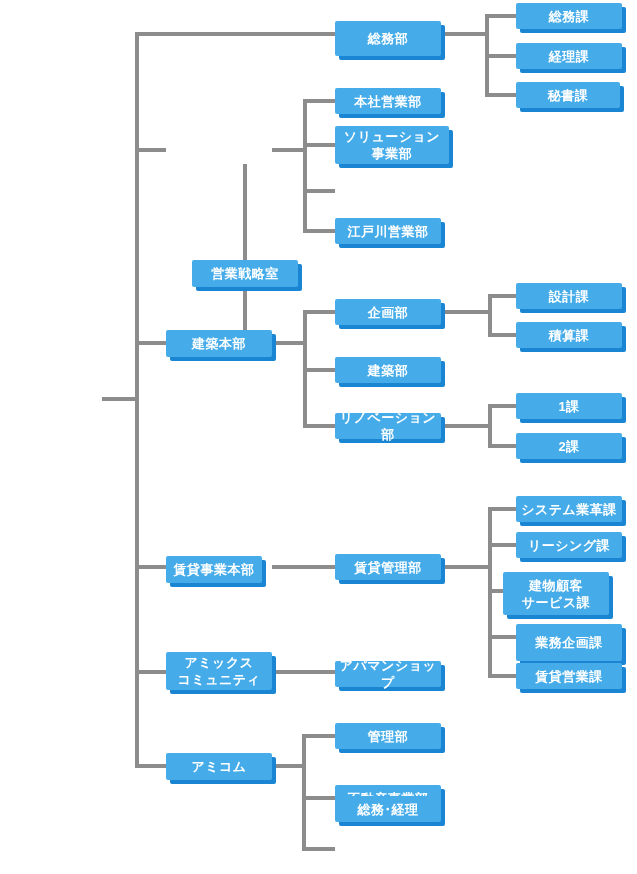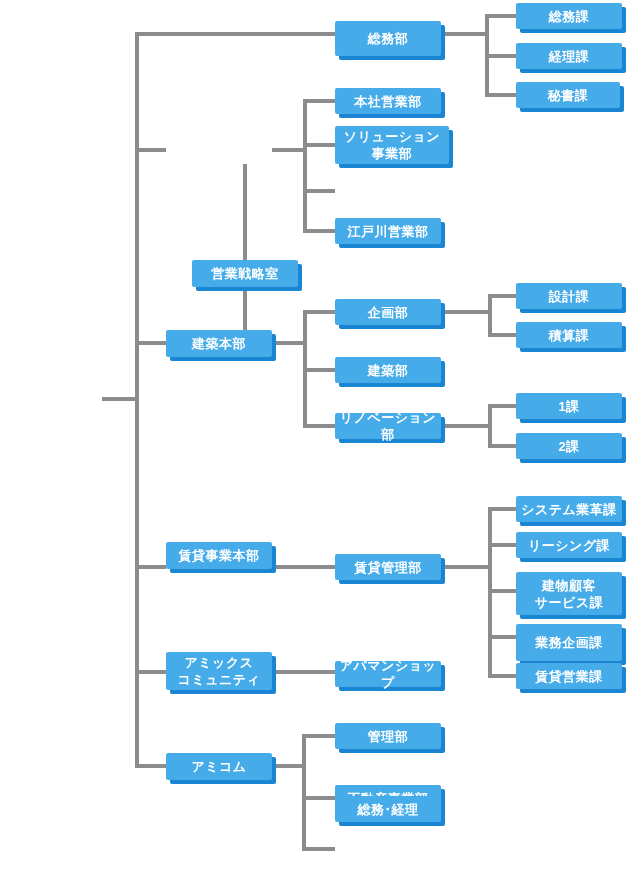--- a/index.html
+++ b/index.html
@@ -78,21 +78,21 @@
 
   <div class="ln" style="left:272px;top:764px;width:32px;height:4px"></div>
   <div class="ln" style="left:302px;top:734px;width:4px;height:117px"></div>
   <div class="ln" style="left:302px;top:734px;width:33px;height:4px"></div>
   <div class="ln" style="left:302px;top:796px;width:33px;height:4px"></div>
   <div class="ln" style="left:302px;top:847px;width:33px;height:4px"></div>
 
 
   <div class="node" style="left:192px;top:260px;width:106px;height:27px">営業戦略室</div>
   <div class="node" style="left:166px;top:330px;width:106px;height:27px">建築本部</div>
-  <div class="node" style="left:166px;top:542px;width:106px;height:27px">賃貸事業本部</div>
+  <div class="node" style="left:166px;top:556px;width:96px;height:27px">賃貸事業本部</div>
   <div class="node" style="left:166px;top:652px;width:106px;height:38px">アミックス
 コミュニティ</div>
   <div class="node" style="left:166px;top:753px;width:106px;height:27px">アミコム</div>
 
   <div class="node" style="left:335px;top:21px;width:106px;height:35px">総務部</div>
   <div class="node" style="left:335px;top:88px;width:106px;height:26px">本社営業部</div>
   <div class="node" style="left:335px;top:126px;width:114px;height:38px">ソリューション
 事業部</div>
   <div class="node" style="left:335px;top:218px;width:106px;height:26px">江戸川営業部</div>
   <div class="node" style="left:335px;top:299px;width:106px;height:26px">企画部</div>
@@ -106,18 +106,18 @@
 
   <div class="node" style="left:516px;top:3px;width:106px;height:26px">総務課</div>
   <div class="node" style="left:516px;top:43px;width:106px;height:26px">経理課</div>
   <div class="node" style="left:516px;top:82px;width:104px;height:26px">秘書課</div>
   <div class="node" style="left:516px;top:283px;width:106px;height:26px">設計課</div>
   <div class="node" style="left:516px;top:322px;width:106px;height:26px">積算課</div>
   <div class="node" style="left:516px;top:393px;width:106px;height:26px">1課</div>
   <div class="node" style="left:516px;top:433px;width:106px;height:26px">2課</div>
   <div class="node" style="left:516px;top:496px;width:106px;height:26px">システム業革課</div>
   <div class="node" style="left:516px;top:532px;width:106px;height:26px">リーシング課</div>
-  <div class="node" style="left:516px;top:572px;width:106px;height:43px">建物顧客
+  <div class="node" style="left:503px;top:572px;width:106px;height:43px">建物顧客
 サービス課</div>
   <div class="node" style="left:516px;top:624px;width:106px;height:37px">業務企画課</div>
   <div class="node" style="left:516px;top:663px;width:106px;height:26px">賃貸営業課</div>
 
 </div>
 
 </body></html>

